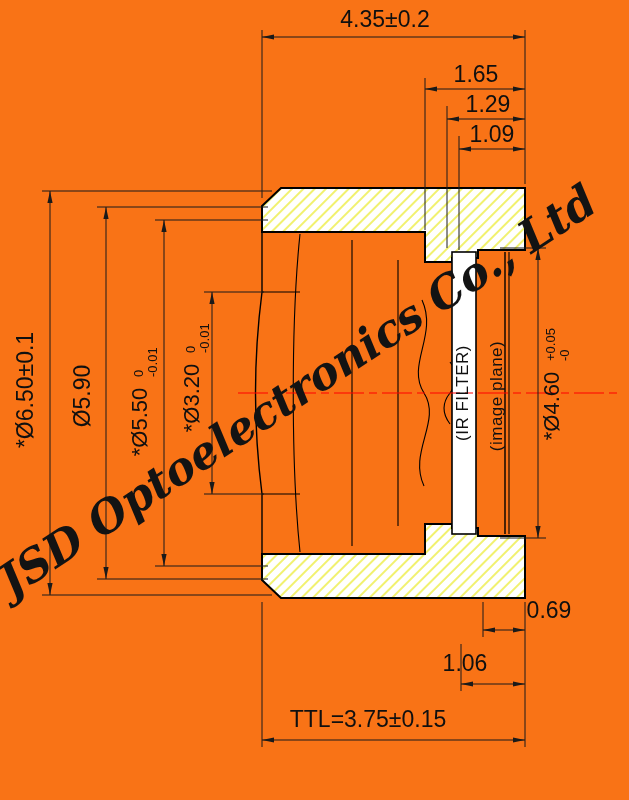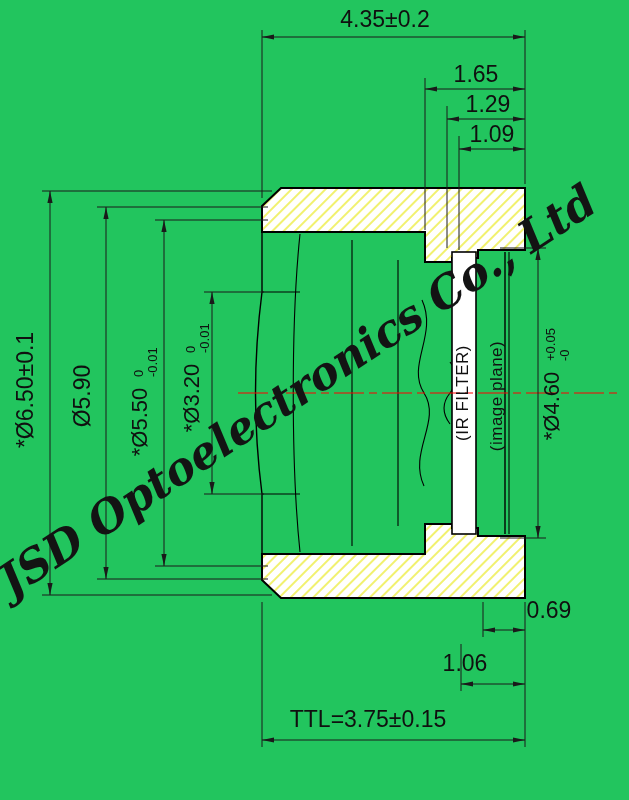--- a/index.html
+++ b/index.html
@@ -1,16 +1,16 @@
 <!DOCTYPE html>
 <html style="--hatch: #eded3e; --centerline: #ff0000; --outline: #000000; --watermark_ghost: #b5b5b5;"><head>
 <meta charset="utf-8">
 <style>
   html,body{margin:0;padding:0;background:#fff;}
-  .stage{position:relative;width:629px;height:800px;background:#22c55e;overflow:hidden;
+  .stage{position:relative;width:629px;height:800px;background:#f97316;overflow:hidden;
          font-family:"Liberation Sans",sans-serif;}
   svg{display:block;}
 
   
   .outline{fill:url(#hatch);stroke:#000;stroke-width:2;}
   .geom{fill:none;stroke:#000;stroke-width:1.4;}
   .geom-thin{fill:none;stroke:#000;stroke-width:1.1;}
   .white-part{fill:#fff;stroke:#000;stroke-width:1.6;}
   .extline{stroke:#1a1a1a;stroke-width:1;}
   .dimline{stroke:#1a1a1a;stroke-width:1;}

